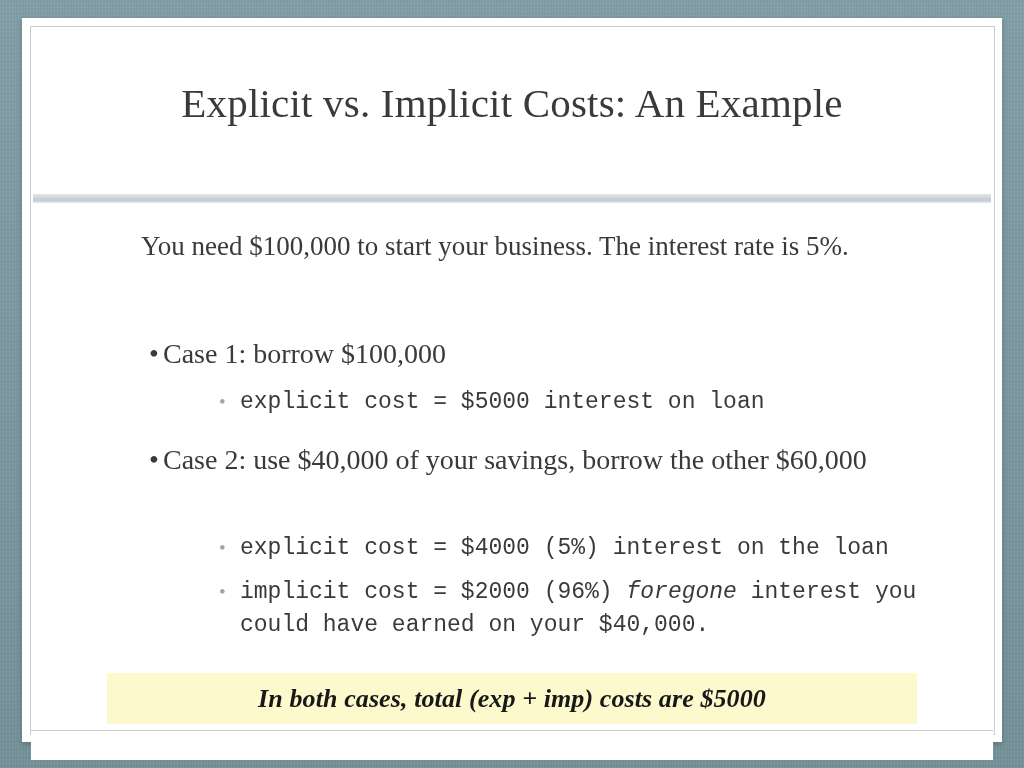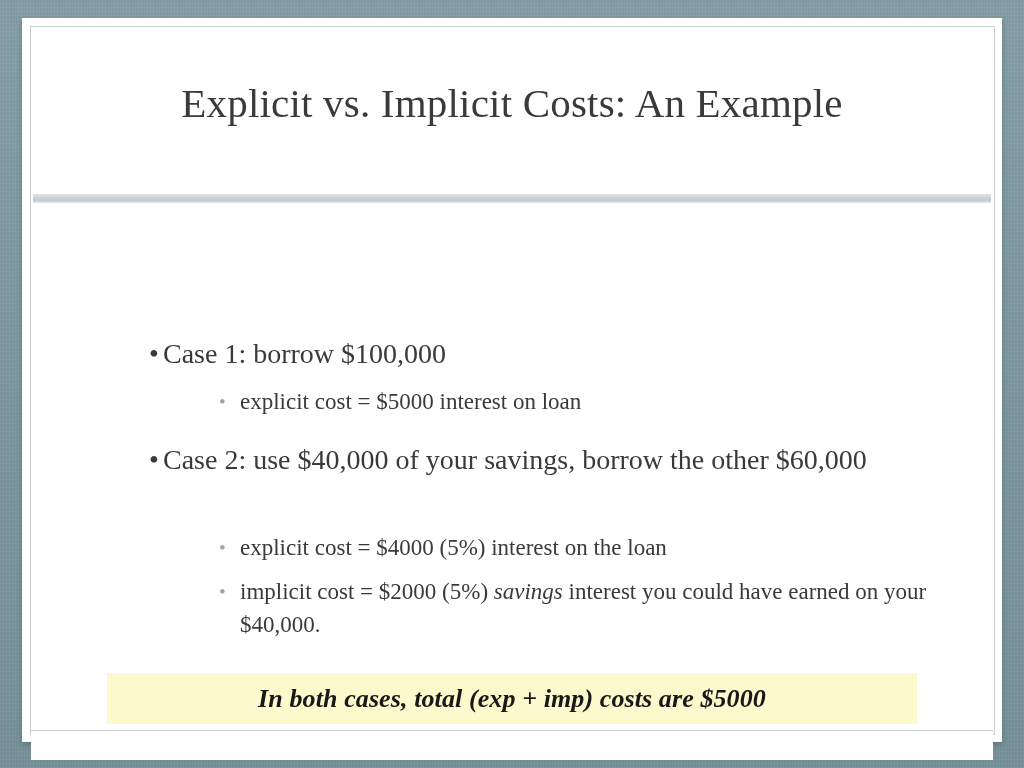--- a/index.html
+++ b/index.html
@@ -129,20 +129,21 @@
     position: absolute;
     left: 8px;
     top: 0;
     color: #9aa8ae;
     font-size: 19px;
     line-height: 1.72;
   }
   .bullet-l2 .txt {
     display: block;
     margin-left: 29px;
+    font-family: Liberation Mono, monospace;
   }
   .bullet-l2 .txt i { font-style: italic; }
 
   #case1       { top: 120px; }
   #case1-sub1  { top: 172px; }
   #case2       { top: 226px; }
   #case2-sub1  { top: 318px; }
   #case2-sub2  { top: 362px; }
 
   
@@ -192,20 +193,24 @@
   <div id="slide-inner-border"></div>
 
   <div id="title-block">
     <div id="title-text">Explicit vs. Implicit Costs:  An Example</div>
   </div>
 
   <div id="title-rule"></div>
 
   <div id="body-block">
 
+    <div class="intro">
+      <span class="l1">You need $100,000 to start your business.</span>
+      <span>The interest rate is 5%.</span>
+    </div>
 
     <div class="bullet-l1" id="case1">
       <span class="marker">•</span>
       <span class="txt">Case 1:  borrow $100,000</span>
     </div>
 
     <div class="bullet-l2" id="case1-sub1">
       <span class="marker">•</span>
       <span class="txt">explicit cost = $5000 interest on loan</span>
     </div>
@@ -215,21 +220,21 @@
       <span class="txt">Case 2:  use $40,000 of your savings, borrow the other $60,000</span>
     </div>
 
     <div class="bullet-l2" id="case2-sub1">
       <span class="marker">•</span>
       <span class="txt">explicit cost = $4000 (5%) interest on the loan</span>
     </div>
 
     <div class="bullet-l2" id="case2-sub2">
       <span class="marker">•</span>
-      <span class="txt"><span>implicit cost = $2000 (5%) </span><i>savings</i><span> interest you could have earned on your $40,000.</span></span>
+      <span class="txt"><span>implicit cost = $2000 (96%) </span><i>foregone</i><span> interest you could have earned on your $40,000.</span></span>
     </div>
 
   </div>
 
   <div id="highlight-box">
     <span id="highlight-text">In both cases, total (exp + imp) costs are $5000</span>
   </div>
 
   <div id="footer-rule"></div>
   <div id="footer-strip"></div>

